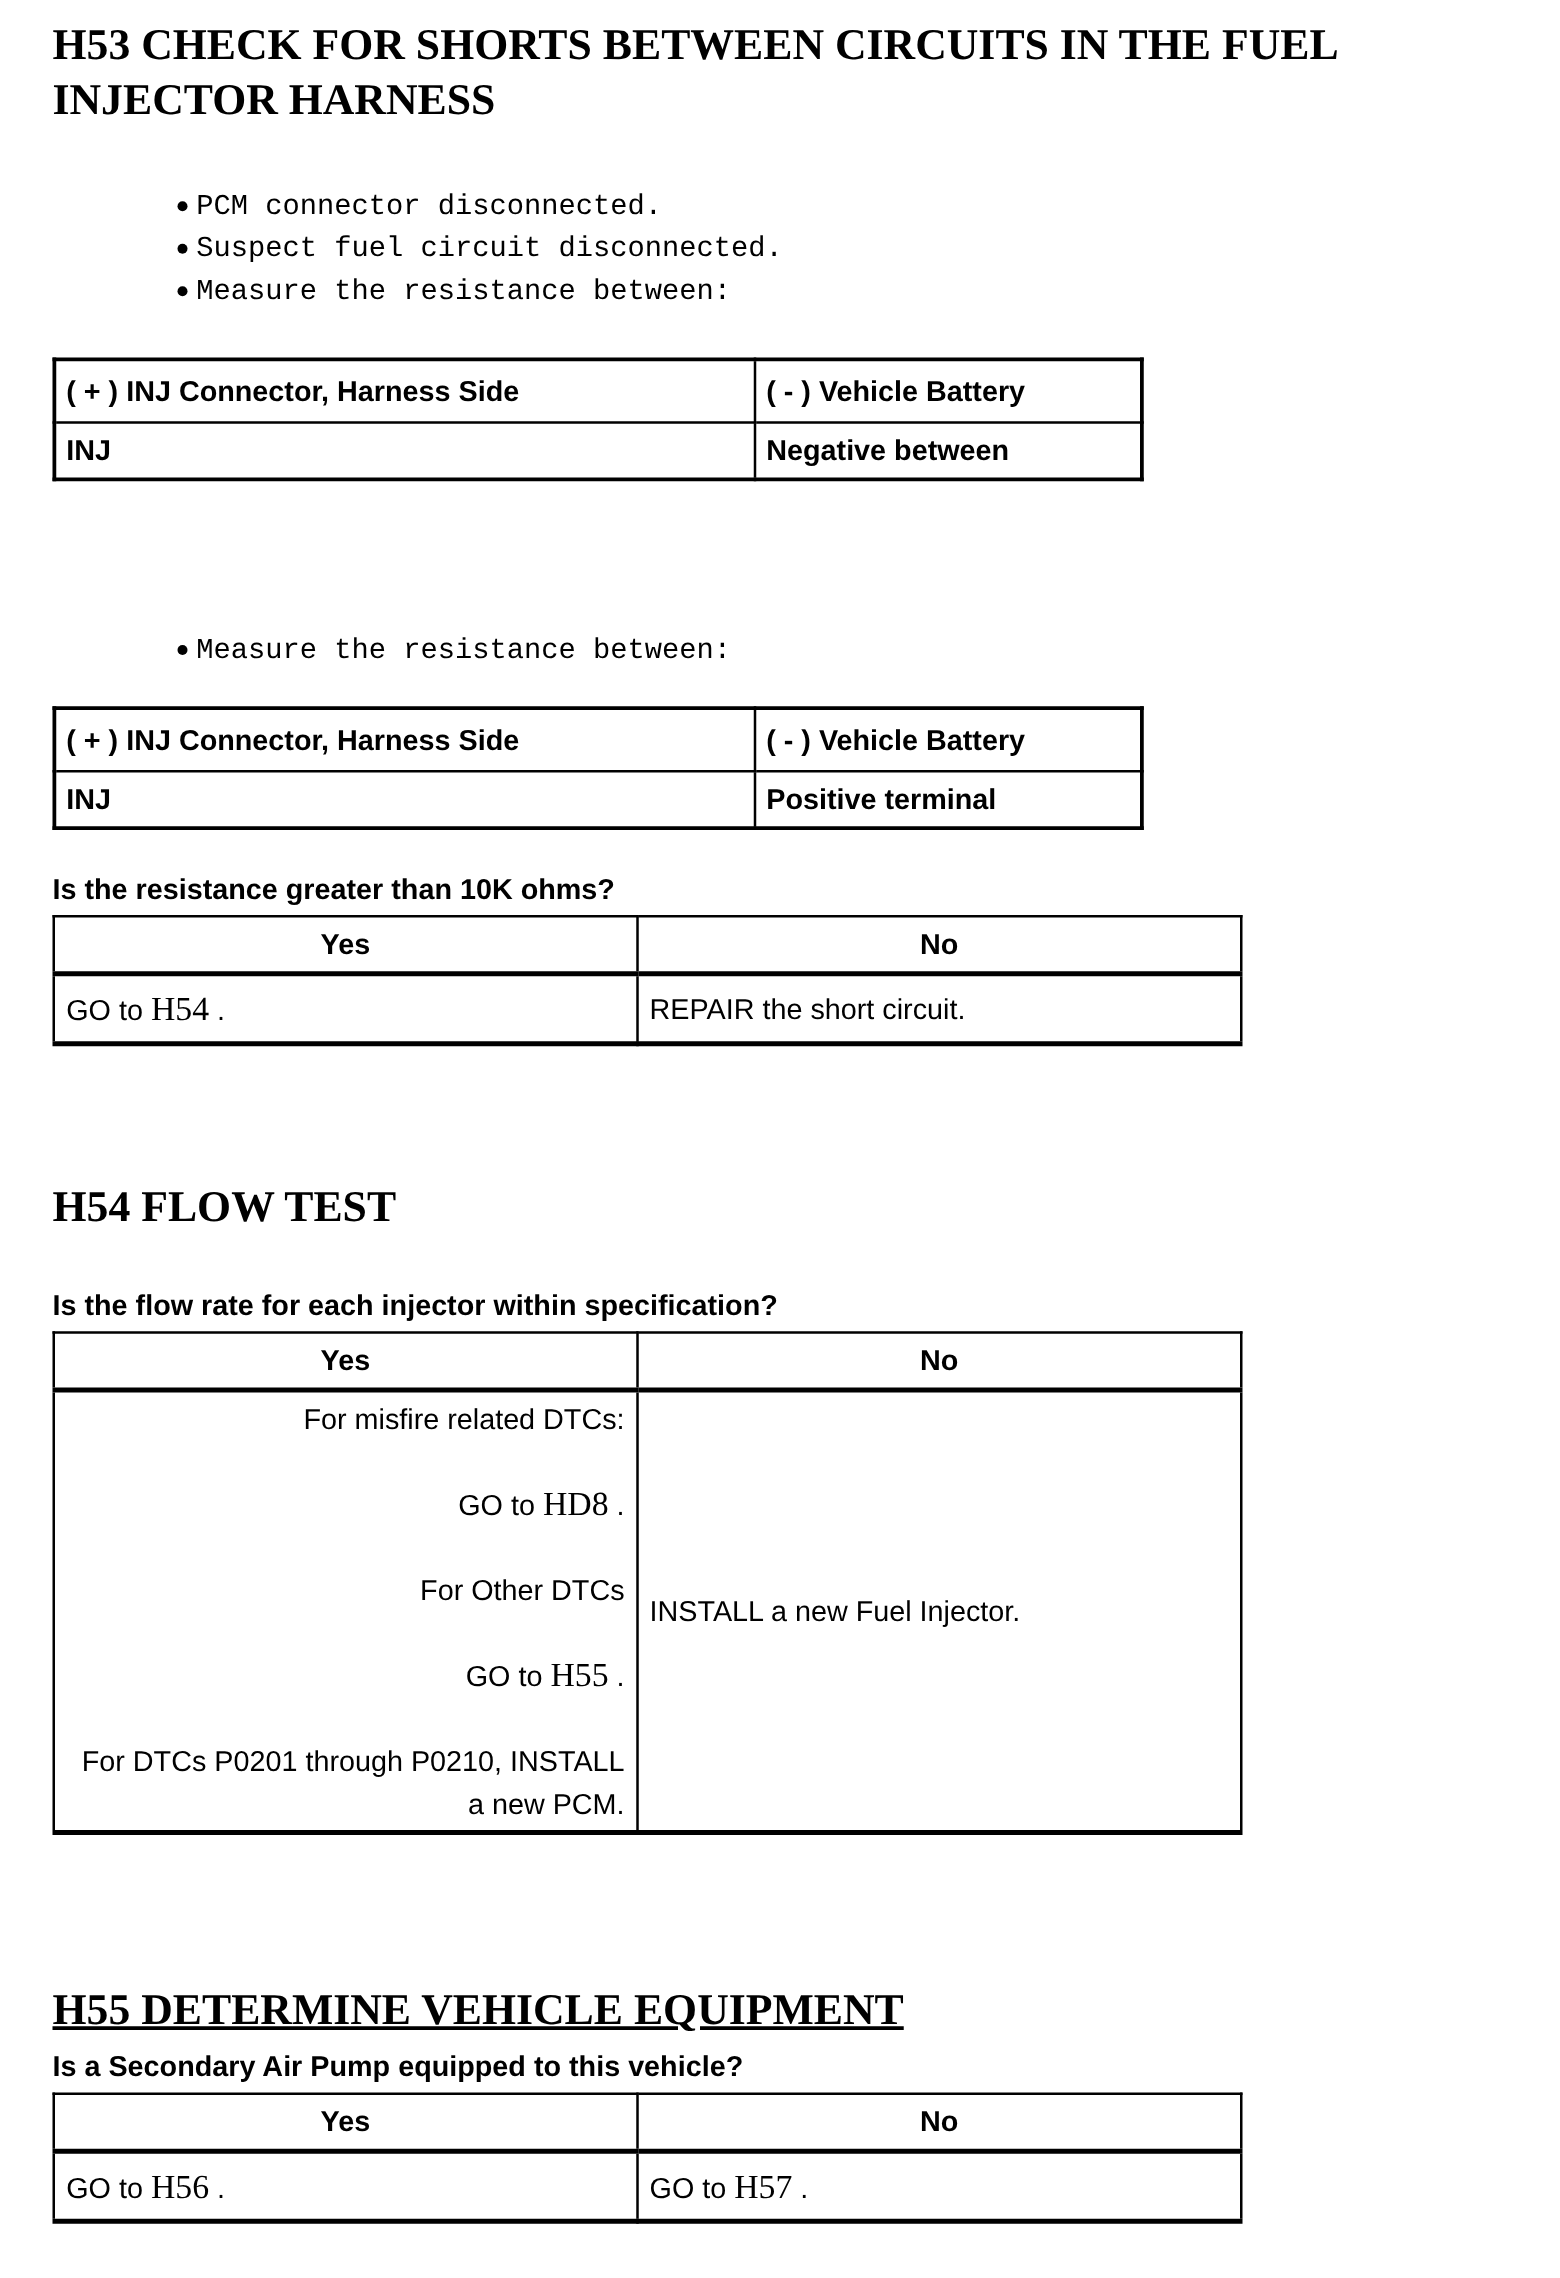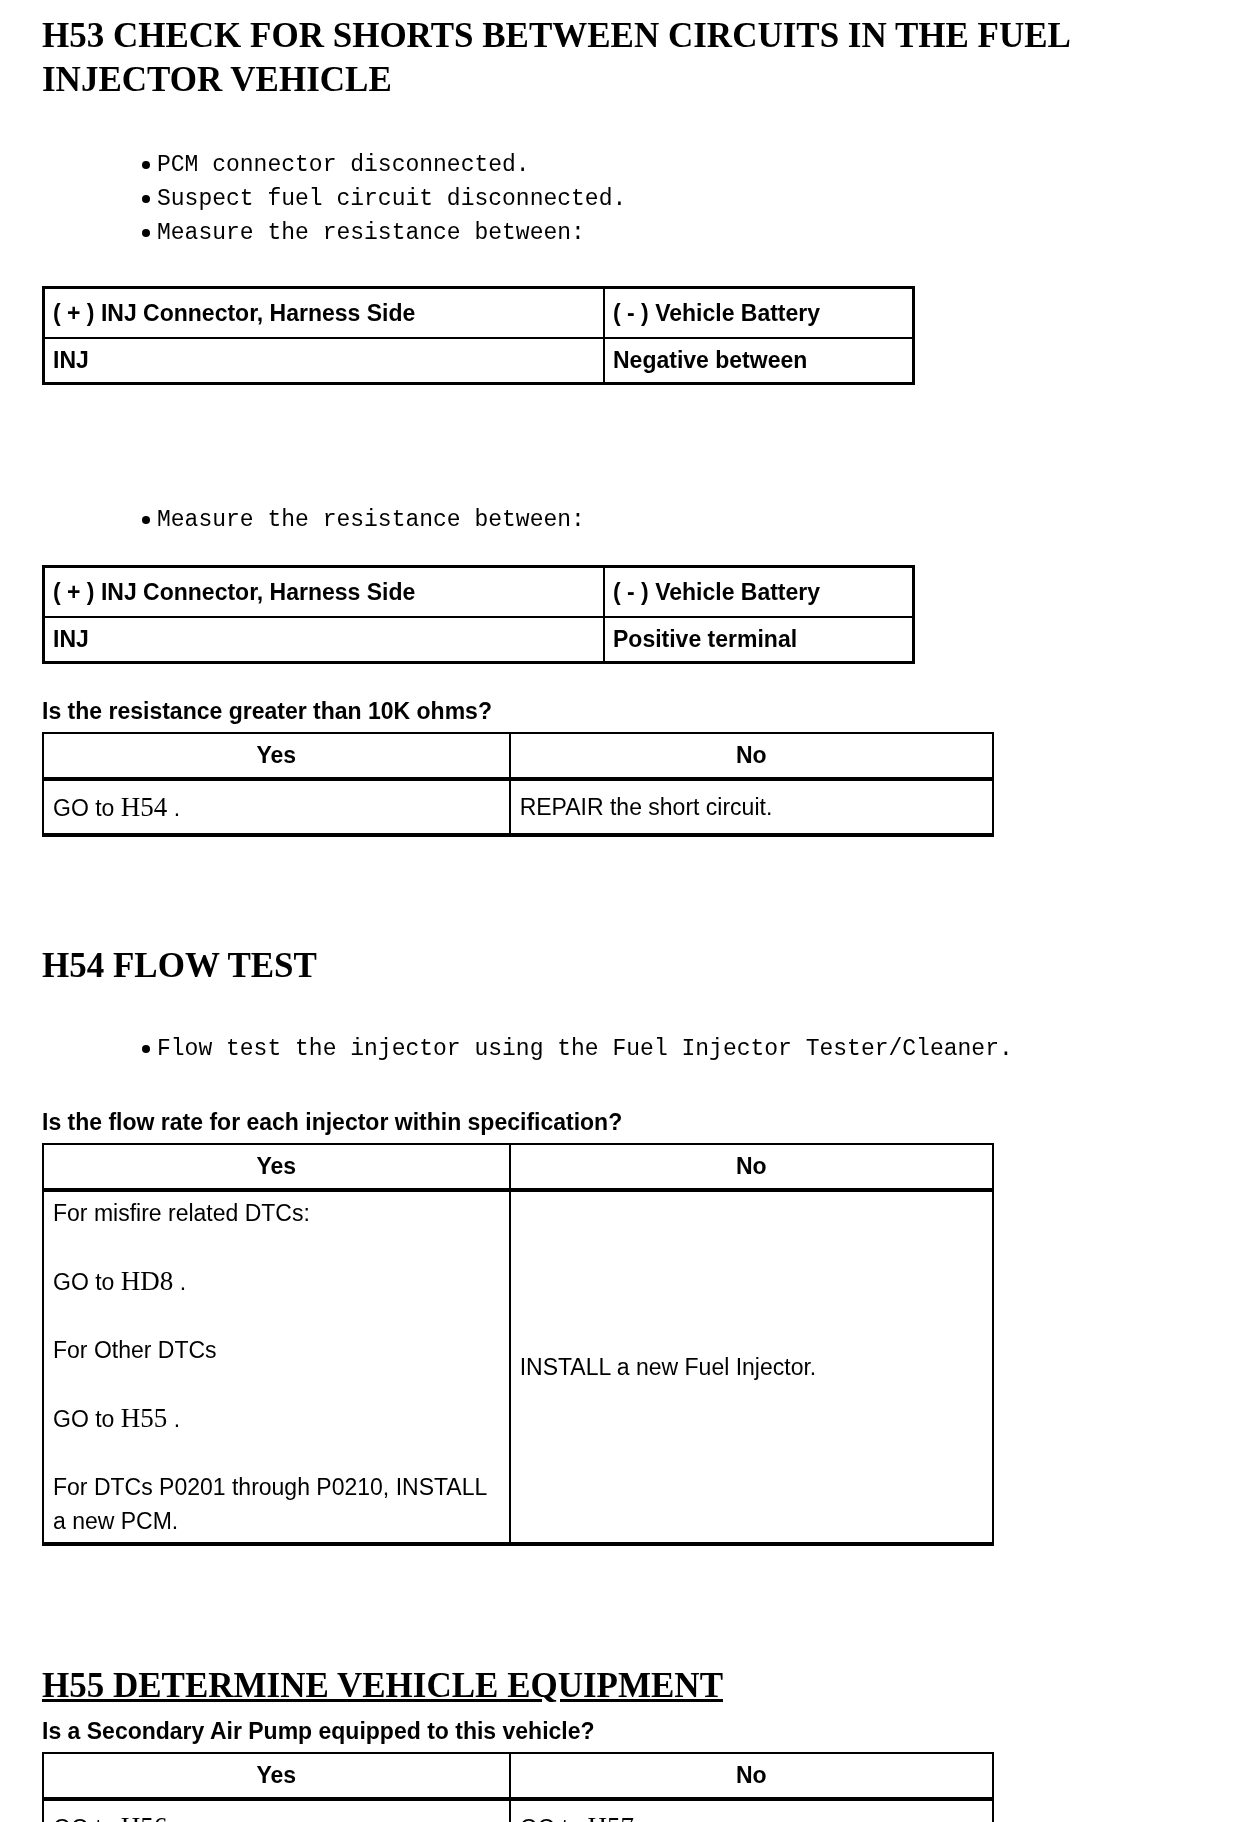--- a/index.html
+++ b/index.html
@@ -78,40 +78,40 @@
     text-align:center; height:41px; vertical-align:middle;
   }
   .decision-table td {
     border:2px solid #000;
     text-align:left; vertical-align:middle;
     padding:10px 9px; height:32px;
     line-height:30px;
   }
   .decision-col1 { width:48.7%; }
   .decision-table td.multi {
-    vertical-align:top; padding:4px 9px 0 9px; height:auto;
+    vertical-align:top; padding:4px 9px 0 9px; height:auto;text-align:right;
   }
   .decision-table td.center-cell { vertical-align:middle; }
   .multi p { margin:0 0 34px 0; line-height:34px; }
   .multi p:last-child { margin-bottom:4px; }
 
   
   .goto { white-space:nowrap; }
   .ref {
     font-family:"Liberation Serif", serif;
     font-size:27px;
     cursor:pointer;
   }
 </style>
 </head>
 <body>
 
 <div class="page">
 
-  <h1 class="h53-heading">H53 CHECK FOR SHORTS BETWEEN CIRCUITS IN THE FUEL INJECTOR VEHICLE</h1>
+  <h1 class="h53-heading">H53 CHECK FOR SHORTS BETWEEN CIRCUITS IN THE FUEL INJECTOR HARNESS</h1>
 
   <ul class="bullets bullets-h53">
     <li><span class="dot"></span><span>PCM connector disconnected.</span></li>
     <li><span class="dot"></span><span>Suspect fuel circuit disconnected.</span></li>
     <li><span class="dot"></span><span>Measure the resistance between:</span></li>
   </ul>
 
   <table class="spec-table spec-neg">
     <tbody>
         <tr>
@@ -154,23 +154,20 @@
       <td>
         <span class="goto"><span>GO to</span> <span class="ref">H54</span> <span>.</span></span>
       </td>
       <td>REPAIR the short circuit.</td>
     </tr>
   </tbody>
     </table>
 
   <h1 class="h54-heading">H54 FLOW TEST</h1>
 
-  <ul class="bullets bullet-h54">
-    <li><span class="dot"></span><span>Flow test the injector using the Fuel Injector Tester/Cleaner.</span></li>
-  </ul>
 
   <p class="question q2">Is the flow rate for each injector within specification?</p>
 
   <table class="decision-table">
     <tbody>
         <tr>
       <th class="decision-col1">Yes</th>
       <th>No</th>
     </tr>
     <tr>

